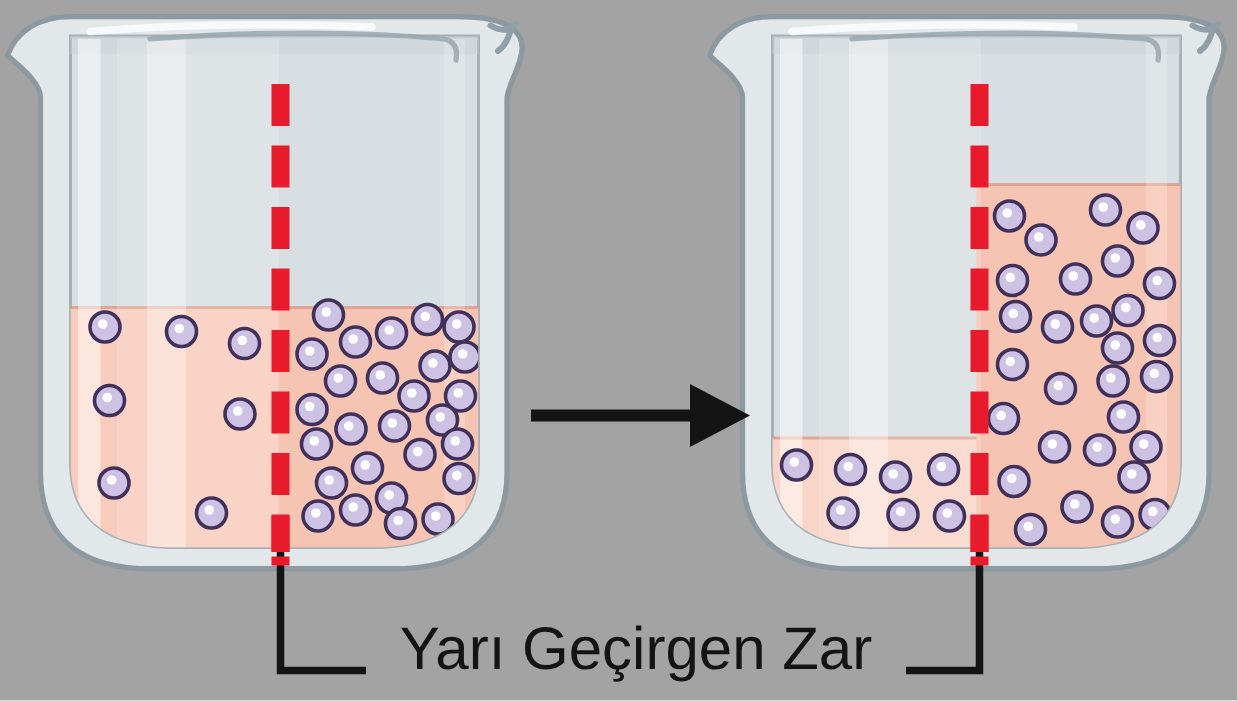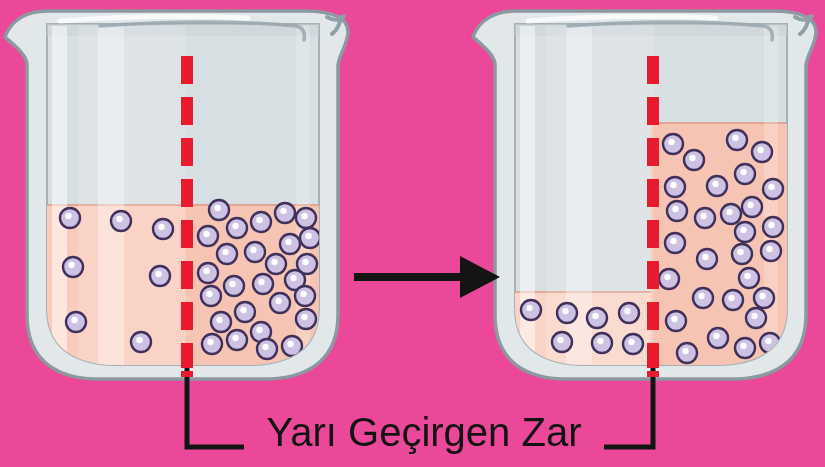--- a/index.html
+++ b/index.html
@@ -1,16 +1,16 @@
 <!DOCTYPE html>
 <html style="--background: #ffffff; --glass-fill: #e2e7e9; --glass-inner: #d8dfe2; --glass-outline: #8c99a0; --glass-inner-stroke: #a6b1b7; --liquid-dilute: #f8ccbc; --liquid-dilute-light: #f9d5c7; --liquid-concentrated: #f6c4b3; --liquid-surface: #df9f8b; --membrane-red: #e81b2c; --particle-fill: #cdc2e4; --particle-stroke: #41315a; --ink: #141414;"><head>
 <meta charset="utf-8">
 <style>
   html,body{margin:0;padding:0;background:#ffffff;}
-  .stage{position:relative;width:825px;height:467px;background:#ec4899;overflow:hidden;
+  .stage{position:relative;width:825px;height:467px;background:#a3a3a3;overflow:hidden;
          font-family:"Liberation Sans",sans-serif;}
   .glass-outer{fill:var(--glass-fill,#e2e7e9);stroke:var(--glass-outline,#8c99a0);
                stroke-width:3.5;stroke-linejoin:round;}
   .glass-cavity{fill:var(--glass-inner,#d8dfe2);stroke:var(--glass-inner-stroke,#a6b1b7);stroke-width:2;}
   .rim-band{fill:#c9d2d6;opacity:.5;}
   .shine{fill:#ffffff;}
   .rim-line{fill:none;stroke:#9aa7ae;stroke-width:3.5;stroke-linecap:round;opacity:.85;}
   .rim-shine{fill:none;stroke:#ffffff;stroke-width:5;stroke-linecap:round;opacity:.75;}
   .rim-hook{fill:none;stroke:#8fa0a8;stroke-width:4;stroke-linecap:round;}
   .callout-line{fill:none;stroke:var(--ink,#141414);stroke-width:5;}

